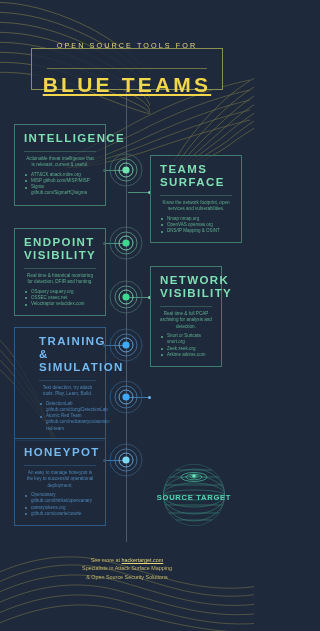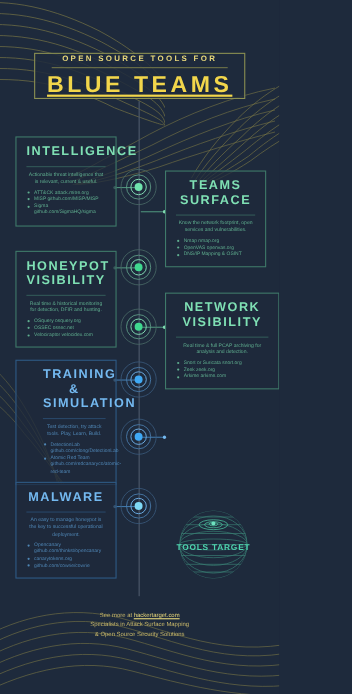--- a/index.html
+++ b/index.html
@@ -27,21 +27,21 @@
     position: absolute; left: 31px; top: 48px;
     width: 192px; height: 42px;
     border: 1px solid #8a8f52;
     display: flex; flex-direction: column;
     align-items: center; justify-content: center;
     background: rgba(30,42,60,0.85);
     z-index: 6;
   }
   #title-sup {
     color: #e8d77a; font-size: 7.2px; letter-spacing: 2.1px;
-    font-weight: 700; padding-bottom: 4px;
+    font-weight: 400; padding-bottom: 18px;
     border-bottom: 1px solid #6e7348; width: 160px; text-align: center;
   }
   #title-main {
     color: #f2d64b; font-size: 21px; letter-spacing: 3.2px;
     font-weight: 700; margin-top: 4px; text-decoration: underline;
   }
 
   
   #timeline {
     position: absolute; left: 126px; top: 92px;
@@ -64,21 +64,21 @@
   }
 
   
   .card {
     position: absolute; z-index: 4;
     border: 1px solid; padding: 7px 9px 8px 9px;
     background: rgba(30,42,60,0.72);
   }
   .card-title {
     font-size: 11.5px; font-weight: 700; letter-spacing: 1.4px;
-    line-height: 13px; text-align: center; padding-bottom: 4px;
+    line-height: 13px; padding-bottom: 4px;
   }
   .card-rule { height: 1px; margin: 2px 0 4px 0; opacity: .6; }
   .card-desc {
     font-size: 4.6px; line-height: 6.4px; text-align: center;
     margin-bottom: 3px;
   }
   .card-list { list-style: none; }
   .card-list li {
     font-size: 4.5px; line-height: 6.2px;
     position: relative; padding-left: 7px;
@@ -272,31 +272,31 @@
     <div class="card-rule"></div>
     <div class="card-desc">Know the network footprint, open services and vulnerabilities.</div>
     <ul class="card-list">
       <li>Nmap nmap.org</li>
       <li>OpenVAS openvas.org</li>
       <li>DNS/IP Mapping &amp; OSINT</li>
     </ul>
   </div>
 
   <div class="card theme-green" style="left:14px; top:228px; width:92px;">
-    <div class="card-title">HONEYPOT VISIBILITY</div>
+    <div class="card-title">ENDPOINT VISIBILITY</div>
     <div class="card-rule"></div>
     <div class="card-desc">Real time &amp; historical monitoring for detection, DFIR and hunting.</div>
     <ul class="card-list">
       <li>OSquery osquery.org</li>
       <li>OSSEC ossec.net</li>
       <li>Velociraptor velocidex.com</li>
     </ul>
   </div>
 
-  <div class="card theme-green" style="left:150px; top:266px; width:104px;">
+  <div class="card theme-green" style="left:150px; top:266px; width:72px;">
     <div class="card-title">NETWORK VISIBILITY</div>
     <div class="card-rule"></div>
     <div class="card-desc">Real time &amp; full PCAP archiving for analysis and detection.</div>
     <ul class="card-list">
       <li>Snort or Suricata snort.org</li>
       <li>Zeek zeek.org</li>
       <li>Arkime arkime.com</li>
     </ul>
   </div>
 
@@ -311,21 +311,21 @@
       </li>
       <li>
         <span>Atomic Red Team</span>
         <span class="sub">github.com/redcanaryco/atomic-red-team</span>
       </li>
     </ul>
   </div>
 
 
   <div class="card theme-blue" style="left:14px; top:438px; width:92px;">
-    <div class="card-title">MALWARE</div>
+    <div class="card-title">HONEYPOT</div>
     <div class="card-rule"></div>
     <div class="card-desc">An easy to manage honeypot is the key to successful operational deployment.</div>
     <ul class="card-list">
       <li>
         <span>Opencanary</span>
         <span class="sub">github.com/thinkst/opencanary</span>
       </li>
       <li>canarytokens.org</li>
       <li>github.com/cowrie/cowrie</li>
     </ul>
@@ -352,21 +352,21 @@
         <line x1="7" y1="65" x2="69" y2="65"></line>
         <line x1="7" y1="15" x2="69" y2="15"></line>
       </g>
       <g fill="none" stroke="#4fc9a4" stroke-width="0.7" opacity="0.95">
         <ellipse cx="38" cy="22" rx="13" ry="4.5"></ellipse>
         <ellipse cx="38" cy="22" rx="8" ry="2.8"></ellipse>
         <ellipse cx="38" cy="21.5" rx="4" ry="1.6"></ellipse>
       </g>
       <circle cx="38" cy="21" r="1.8" fill="#6fe3c0"></circle>
     </svg>
-    <div id="logo-text">TOOLS TARGET</div>
+    <div id="logo-text">SOURCE TARGET</div>
   </div>
 
   <div id="footer">
     <div>
       <span>See more at </span><a id="footer-link" href="#">hackertarget.com</a>
     </div>
     <div>Specialists in Attack Surface Mapping</div>
     <div>&amp; Open Source Security Solutions</div>
   </div>
 

